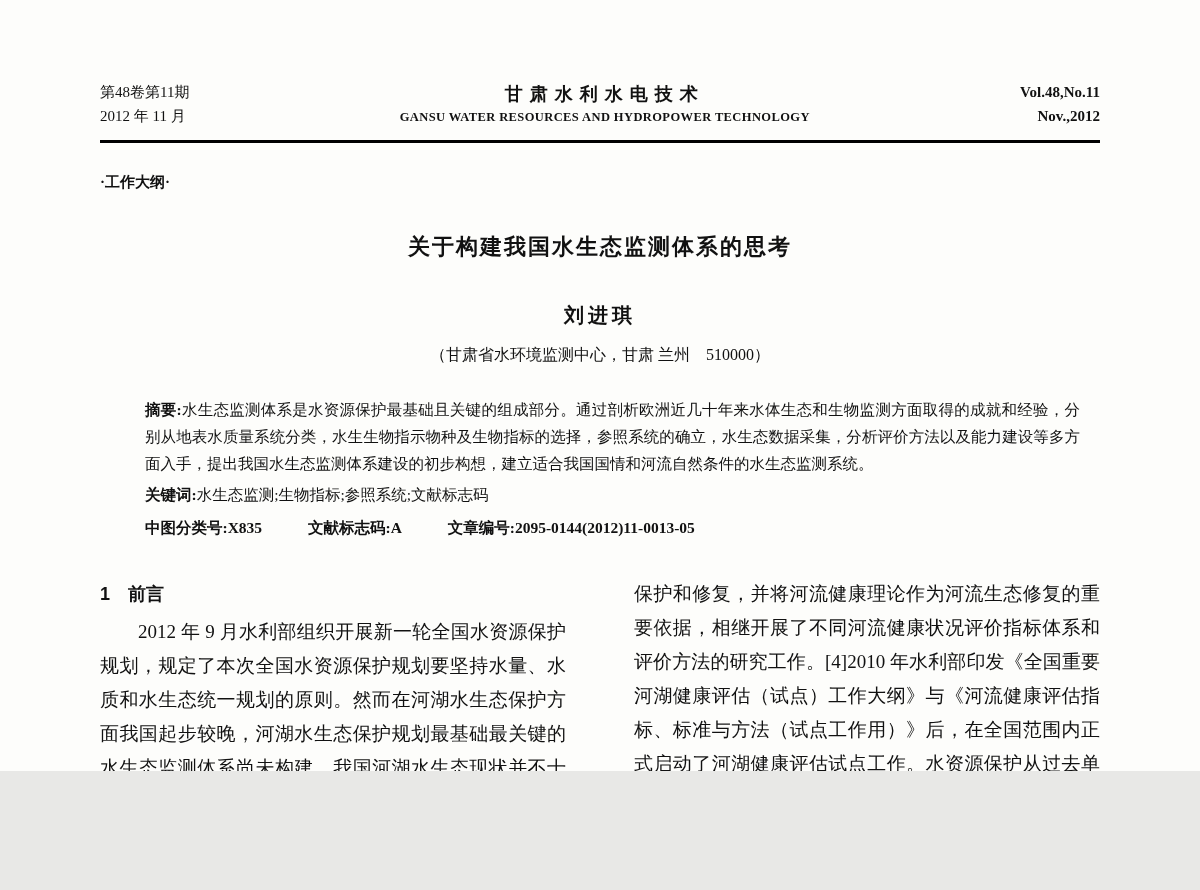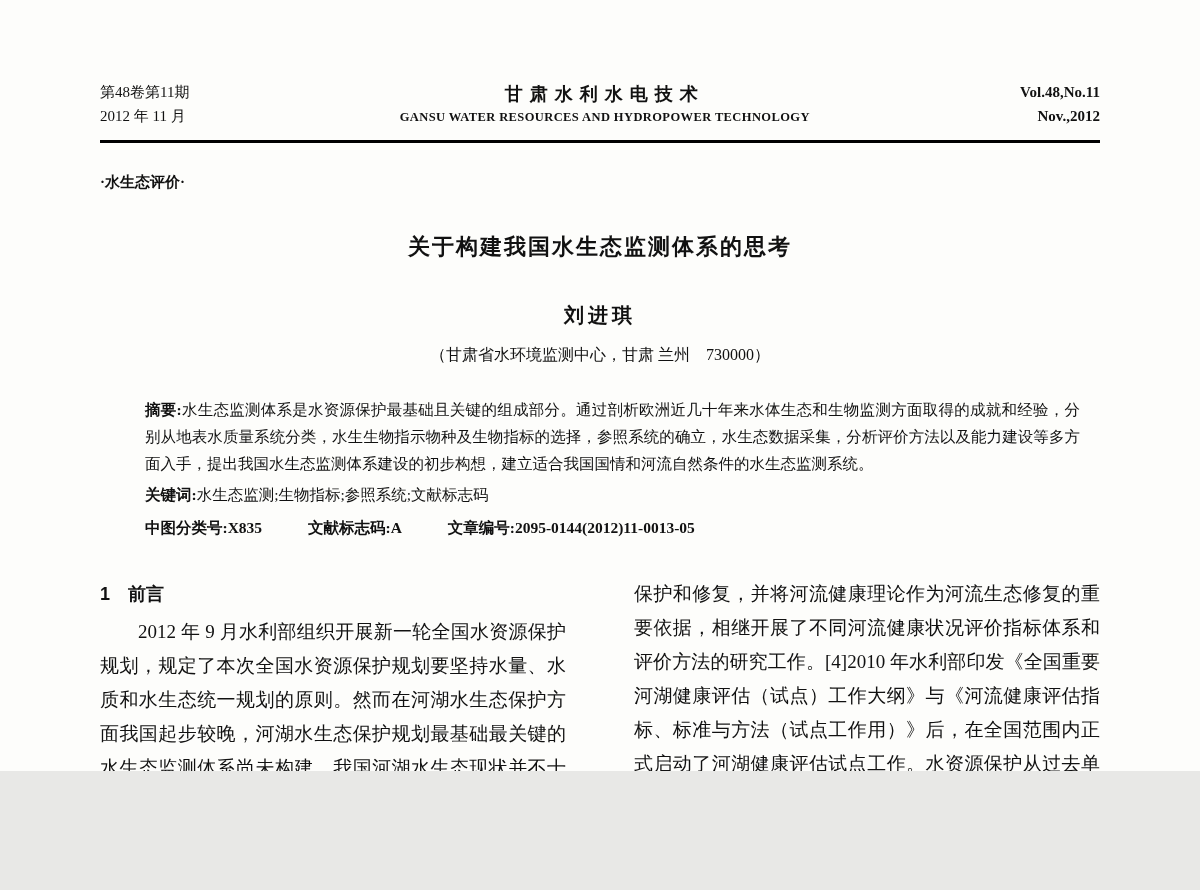--- a/index.html
+++ b/index.html
@@ -144,27 +144,27 @@
       <div class="en">GANSU WATER RESOURCES AND HYDROPOWER TECHNOLOGY</div>
     </div>
     <div class="hdr-side hdr-right">
       <div>Vol.48,No.11</div>
       <div>Nov.,2012</div>
     </div>
   </header>
 
   <div class="header-rule"></div>
 
-  <div class="section-label">·水生态评价·</div>
+  <div class="section-label">·工作大纲·</div>
 
   <h1 class="article-title">关于构建我国水生态监测体系的思考</h1>
 
   <div class="author">刘进琪</div>
 
-  <div class="affiliation">（甘肃省水环境监测中心，甘肃 兰州　730000）</div>
+  <div class="affiliation">（甘肃省水环境监测中心，甘肃 兰州　510000）</div>
 
   <div class="abstract-block">
     <span class="label">摘要:</span><span>水生态监测体系是水资源保护最基础且关键的组成部分。通过剖析欧洲近几十年来水体生态和生物监测方面取得的成就和经验，分别从地表水质量系统分类，水生生物指示物种及生物指标的选择，参照系统的确立，水生态数据采集，分析评价方法以及能力建设等多方面入手，提出我国水生态监测体系建设的初步构想，建立适合我国国情和河流自然条件的水生态监测系统。</span>
   </div>
 
   <div class="keywords-line">
     <span class="label">关键词:</span><span>水生态监测;生物指标;参照系统;文献标志码</span>
   </div>
 
   <div class="meta-line">

